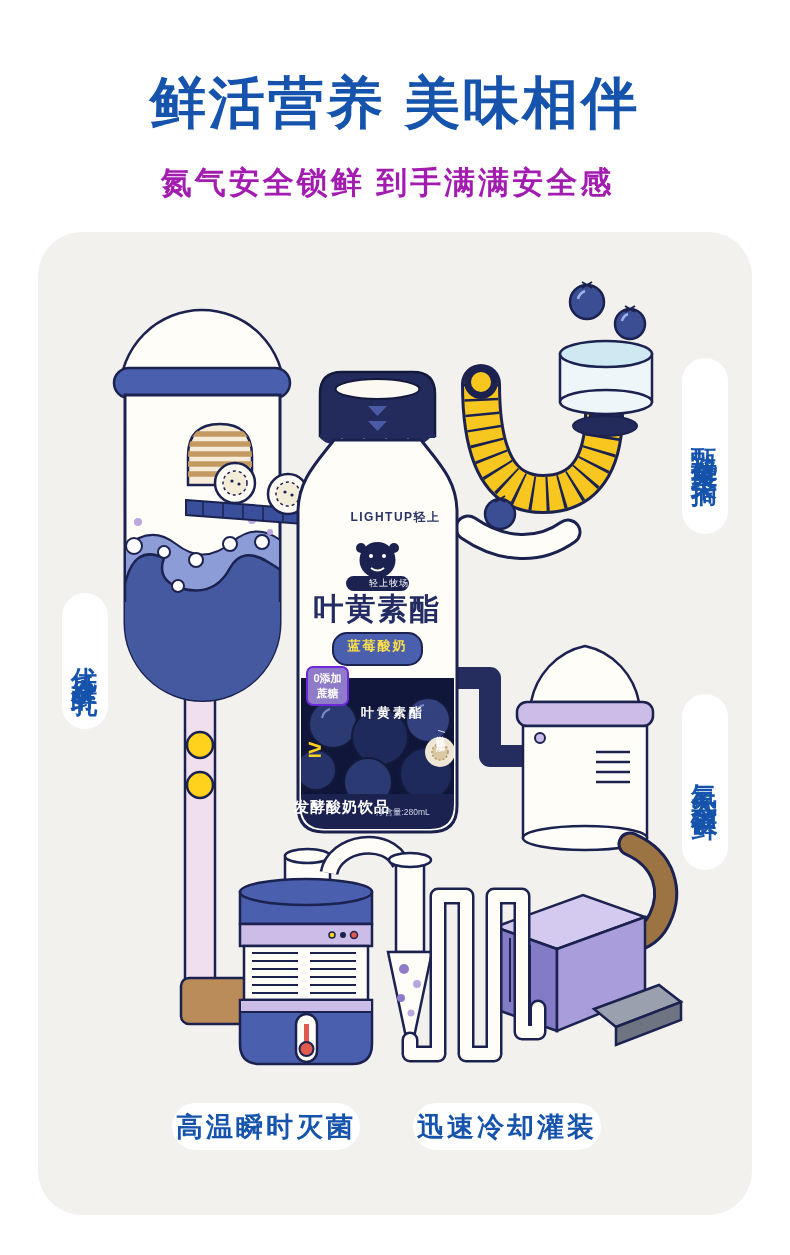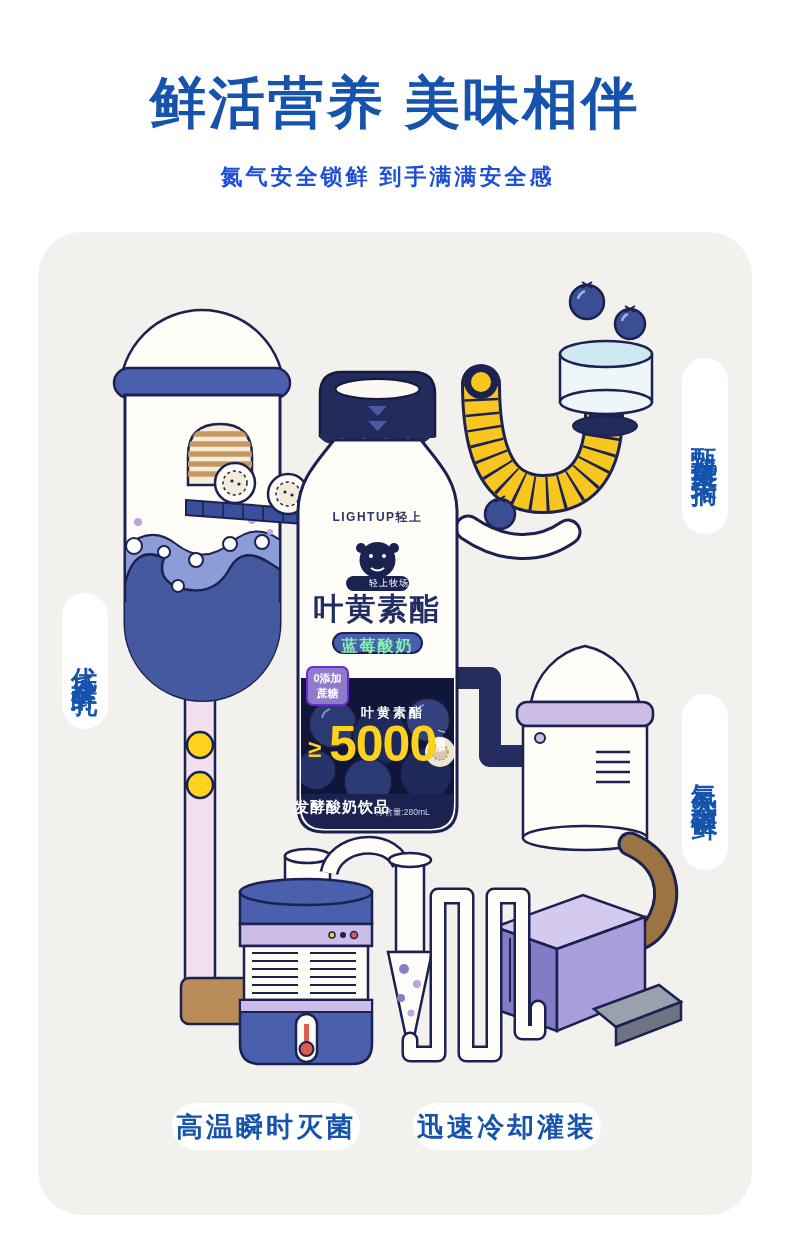--- a/index.html
+++ b/index.html
@@ -1,42 +1,42 @@
 <!DOCTYPE html>
 <html><head>
 <meta charset="utf-8">
 <style>
   html,body{margin:0;padding:0;background:#ffffff;}
   .page{position:relative;width:790px;height:1255px;background:#ffffff;overflow:hidden;
         font-family:"Liberation Sans","DejaVu Sans",sans-serif;}
   .hdr{position:absolute;left:0;top:0;width:790px;text-align:center;}
   .hdr h1{margin:66px 0 0 0;font-size:56px;font-weight:900;color:#1553ac;letter-spacing:3px;}
-  .hdr h2{margin:20px 15px 0 0;font-size:22px;font-weight:700;color:#1d4ed8;letter-spacing:3px;}
+  .hdr h2{margin:20px 15px 0 0;font-size:31px;font-weight:700;color:#a21caf;letter-spacing:3px;}
   .panel{position:absolute;left:38px;top:232px;width:714px;height:983px;
          background:#f2f1ee;border-radius:44px;}
   .panel svg{position:absolute;left:0;top:0;}
   .pill{position:absolute;background:#ffffff;border-radius:24px;color:#1553ac;font-weight:800;
         display:flex;align-items:center;justify-content:center;}
   .pill.v span{writing-mode:vertical-rl;letter-spacing:6px;font-size:26px;}
   .pill.h span{font-size:27px;letter-spacing:3px;}
   .p-fruit{left:644px;top:126px;width:46px;height:176px;}
   .p-milk{left:24px;top:361px;width:46px;height:136px;}
   .p-milk span{font-size:25px;letter-spacing:4px;}
   .p-nitro{left:644px;top:462px;width:46px;height:176px;}
   .p-ster{left:134px;top:871px;width:188px;height:47px;}
   .p-cool{left:375px;top:871px;width:188px;height:47px;}
   .bt{position:absolute;line-height:1;}
-  .brand{left:260px;top:279px;width:159px;text-align:center;font-size:12px;font-weight:700;
+  .brand{left:278px;top:279px;width:159px;text-align:center;font-size:12px;font-weight:700;
          color:#2a3566;letter-spacing:1.5px;}
   .logo-banner{left:308px;top:344px;width:63px;height:15px;background:#1c2250;border-radius:8px;
          color:#fff;font-size:9px;line-height:15px;text-align:right;letter-spacing:1px;}
   .product-name{left:260px;top:362px;width:159px;text-align:center;font-size:30px;font-weight:900;
          color:#222c63;letter-spacing:2px;}
-  .flavor-pill{left:294px;top:400px;width:91px;height:22px;background:#4a5fae;border:2px solid #1c2250;
-         border-radius:15px;color:#86efac;font-size:16px;font-weight:700;line-height:23px;text-align:center;
+  .flavor-pill{left:294px;top:400px;width:91px;height:34px;background:#4a5fae;border:2px solid #1c2250;
+         border-radius:15px;color:#fde047;font-size:13px;font-weight:700;line-height:23px;text-align:center;
          letter-spacing:2px;box-sizing:border-box;}
   .badge{left:268px;top:434px;width:43px;background:#8f7cc9;border:2px solid #6d28d9;border-radius:7px;
          color:#fff;font-size:11px;font-weight:700;text-align:center;line-height:1.35;padding:3px 0;
          box-sizing:border-box;}
   .nutrient{left:305px;top:474px;width:100px;text-align:center;font-size:13px;color:#fff;
          font-weight:700;letter-spacing:3px;}
   .amount-symbol{left:270px;top:505px;font-size:24px;color:#fcd21e;font-weight:800;}
   .amount-value{left:291px;top:487px;font-size:50px;color:#fcd21e;font-weight:900;letter-spacing:-1px;}
   .amount-unit{left:398px;top:496px;height:64px;writing-mode:vertical-rl;font-size:9.5px;color:#fff;
          letter-spacing:1px;}
@@ -309,19 +309,18 @@
     <div class="bt brand">LIGHTUP轻上</div>
     <div class="bt logo-banner">轻上牧场</div>
     <div class="bt product-name">叶黄素酯</div>
     <div class="bt flavor-pill">蓝莓酸奶</div>
     <div class="bt badge">
       <div>0添加</div>
       <div>蔗糖</div>
     </div>
     <div class="bt nutrient">叶黄素酯</div>
     <div class="bt amount-symbol">≥</div>
-    <div class="bt amount-value">5000</div>
     <div class="bt amount-unit">微克/瓶添加</div>
     <div class="bt category">发酵酸奶饮品</div>
     <div class="bt net-content">净含量:280mL</div>
 
   </div>
 </div>
 
 </body></html>

